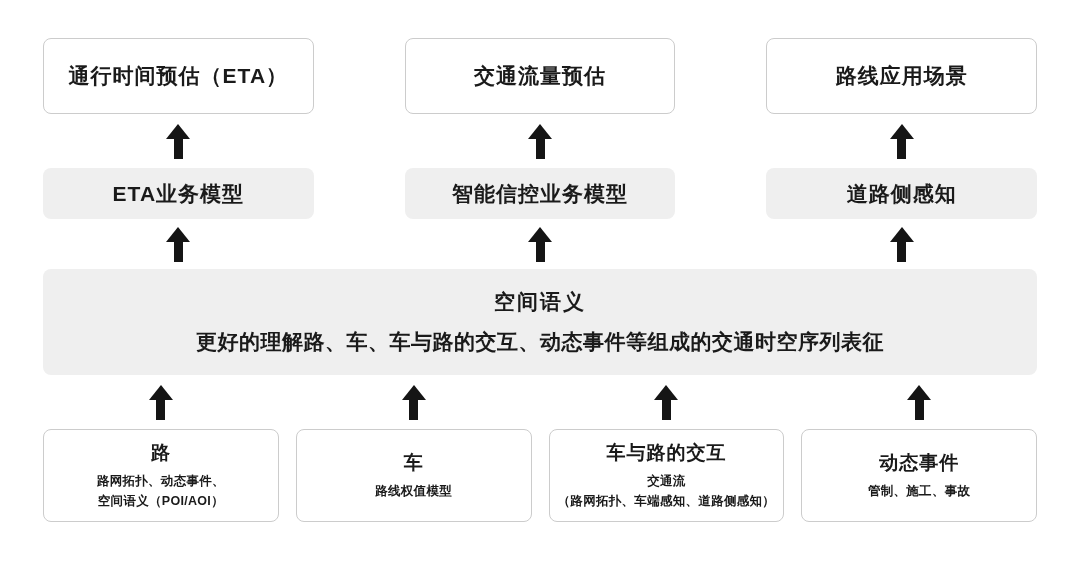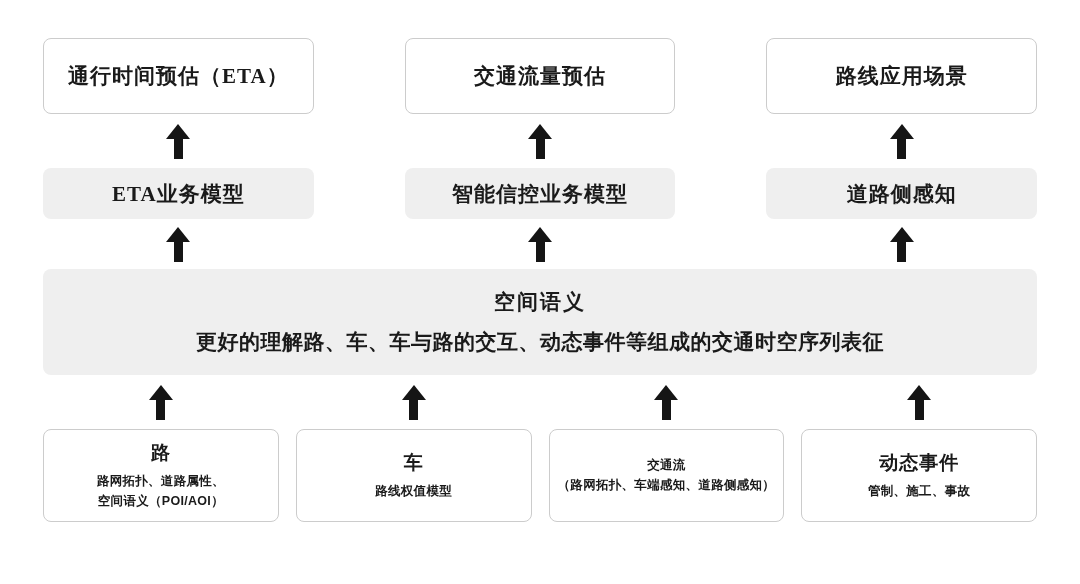--- a/index.html
+++ b/index.html
@@ -7,21 +7,21 @@
     position: relative;
     width: 1080px;
     height: 584px;
     box-sizing: border-box;
     padding: 38px 43px 0 43px;
     font-family: "Liberation Sans", "DejaVu Sans", sans-serif;
     color: #1a1a1a;
     background: #ffffff;
   }
   .row { display: flex; }
-  .row-3 { gap: 91px; font-family: Liberation Serif, serif; }
+  .row-3 { gap: 91px; }
   .row-4 { gap: 17px; }
   .pipe-col { flex: 1; display: flex; flex-direction: column; align-items: stretch; }
 
   .box {
     border-radius: 8px;
     display: flex;
     flex-direction: column;
     align-items: center;
     justify-content: center;
     text-align: center;
@@ -151,21 +151,21 @@
 
     <div class="pipe-col">
       <div class="arrow-wrap arrow-c">
         <span class="up-arrow">
             <span class="head"></span>
             <span class="stem"></span>
           </span>
       </div>
       <div class="box white input-box">
         <div class="input-title">路</div>
-        <div class="input-line">路网拓扑、道路属性、</div>
+        <div class="input-line">路网拓扑、动态事件、</div>
         <div class="input-line">空间语义（POI/AOI）</div>
       </div>
     </div>
 
     <div class="pipe-col">
       <div class="arrow-wrap arrow-c">
         <span class="up-arrow">
             <span class="head"></span>
             <span class="stem"></span>
           </span>
@@ -177,20 +177,21 @@
     </div>
 
     <div class="pipe-col">
       <div class="arrow-wrap arrow-c">
         <span class="up-arrow">
             <span class="head"></span>
             <span class="stem"></span>
           </span>
       </div>
       <div class="box white input-box">
+        <div class="input-title">车与路的交互</div>
         <div class="input-line">交通流</div>
         <div class="input-line">（路网拓扑、车端感知、道路侧感知）</div>
       </div>
     </div>
 
     <div class="pipe-col">
       <div class="arrow-wrap arrow-c">
         <span class="up-arrow">
             <span class="head"></span>
             <span class="stem"></span>

